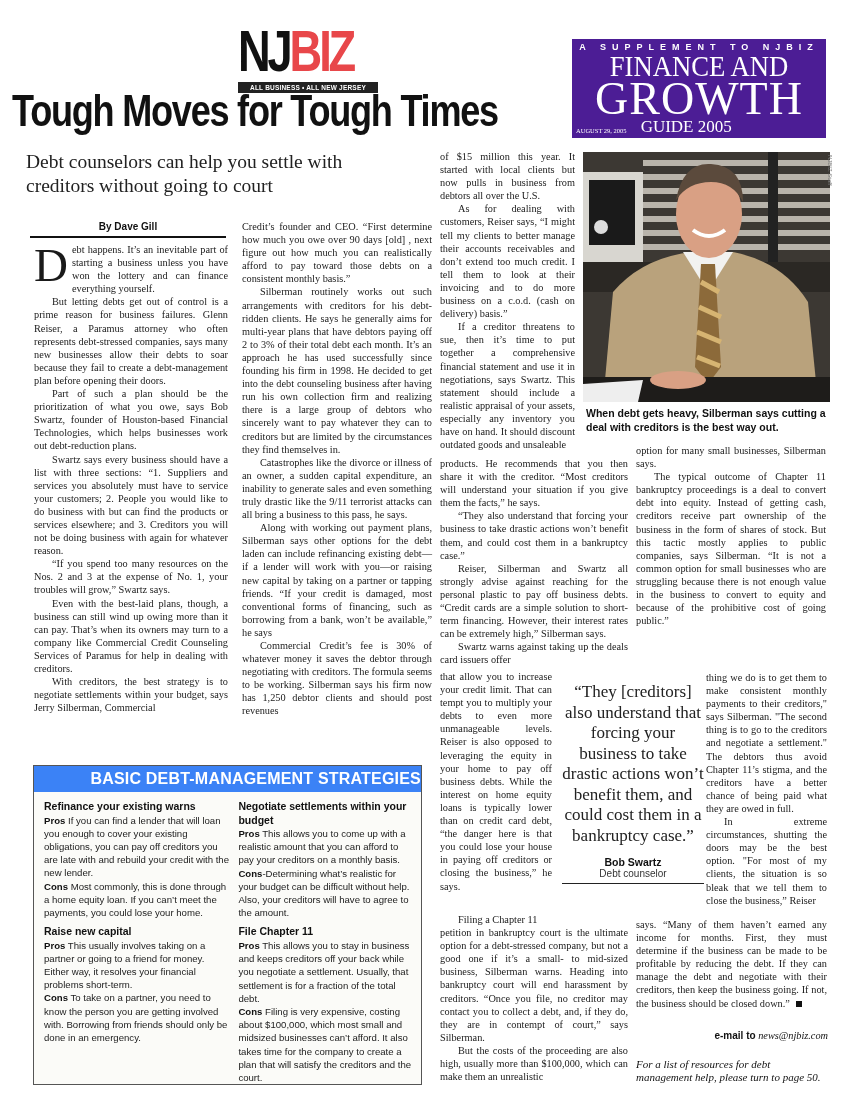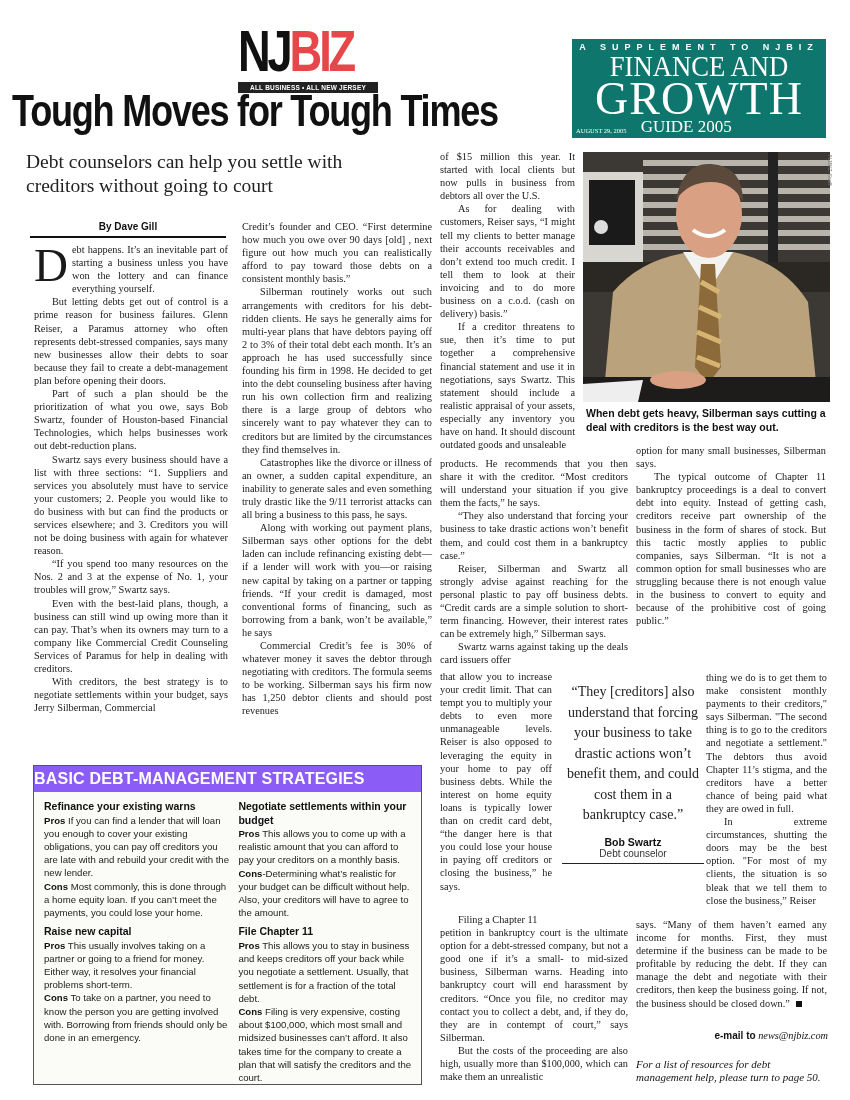--- a/index.html
+++ b/index.html
@@ -6,21 +6,21 @@
   body { width:850px; height:1100px; position:relative; overflow:hidden; font-family:"Liberation Serif", serif; color:#111; }
   .abs { position:absolute; }
   
   #logo { left:238px; top:22px; width:143px; }
   #logo .mark { font-family:"Liberation Sans", sans-serif; font-weight:bold; font-size:58px; line-height:58px; letter-spacing:-4px; transform:scaleX(0.78); transform-origin:left; white-space:nowrap; }
   #logo .nj { color:#111; }
   #logo .biz { color:#e8474a; }
   #logo .tag { background:#222; color:#fff; font-family:"Liberation Sans", sans-serif; font-weight:bold; font-size:6.5px; padding:2px 3px; margin-top:2px; letter-spacing:0.2px; white-space:nowrap; width:134px; text-align:center; }
   #headline { left:12px; top:86px; font-family:"Liberation Sans", sans-serif; font-weight:bold; font-size:44px; line-height:50px; letter-spacing:-1.5px; transform:scaleX(0.82); transform-origin:left; white-space:nowrap; }
   
-  #banner { left:572px; top:39px; width:254px; height:99px; background:#0f766e; color:#fff; text-align:center; }
+  #banner { left:572px; top:39px; width:254px; height:99px; background:#4c1d95; color:#fff; text-align:center; }
   #banner .sup { font-family:"Liberation Sans", sans-serif; font-size:9px; letter-spacing:6px; font-weight:bold; margin-top:3px; }
   #banner .fa { font-family:"Liberation Serif", serif; font-size:29px; line-height:28px; margin-top:0px; transform:scaleX(0.92); }
   #banner .gr { font-family:"Liberation Serif", serif; font-size:46px; line-height:38px; letter-spacing:1px; }
   #banner .row { display:flex; align-items:flex-end; justify-content:flex-start; padding-left:4px; }
   #banner .date { font-size:6.5px; margin-right:14px; margin-bottom:2px; }
   #banner .guide { font-size:17px; line-height:18px; }
   
   #deck { left:26px; top:150px; width:380px; font-size:19.5px; line-height:24px; color:#222; }
   
   #byline { left:30px; top:221px; width:196px; text-align:center; font-family:"Liberation Sans", sans-serif; font-weight:bold; font-size:10px; padding-bottom:4px; border-bottom:2px solid #111; }
@@ -36,26 +36,26 @@
   #col4a { left:636px; top:444px; width:190px; }
   #col4b { left:706px; top:671px; width:121px; }
   #col4c { left:636px; top:918px; width:191px; }
   .drop { float:left; font-size:47px; line-height:38px; margin:3px 4px 0 0; font-family:"Liberation Serif", serif; }
   
   #photo { left:583px; top:152px; width:247px; height:250px; overflow:hidden; background:#5a5650; }
   #credit { left:827px; top:155px; font-family:"Liberation Sans", sans-serif; font-size:6px; color:#777; writing-mode:vertical-rl; }
   #caption { left:586px; top:406px; width:250px; font-family:"Liberation Sans", sans-serif; font-weight:bold; font-size:10.5px; line-height:14px; }
   
   #pull { left:562px; top:682px; width:142px; text-align:center; border-bottom:1.5px solid #222; padding-bottom:4px; }
-  #pull .q { font-size:14px; line-height:20.5px; color:#222; }
+  #pull .q { font-size:17px; line-height:20.5px; color:#222; }
   #pull .who { font-family:"Liberation Sans", sans-serif; font-weight:bold; font-size:10.5px; margin-top:10px; }
   #pull .role { font-family:"Liberation Sans", sans-serif; font-size:10px; color:#333; }
   
   #box { left:33px; top:765px; width:387px; height:318px; border:1px solid #555; background:#fbfbf8; }
-  #box .hd { background:#8b5cf6; color:#fff; font-family:"Liberation Sans", sans-serif; font-weight:bold; font-size:16px; text-align:left; height:26px; line-height:26px; letter-spacing:0.2px; }
+  #box .hd { background:#3b82f6; color:#fff; font-family:"Liberation Sans", sans-serif; font-weight:bold; font-size:16px; text-align:right; height:26px; line-height:26px; letter-spacing:0.2px; }
   #box .cols { display:flex; padding:8px 6px 0 10px; }
   #box .bc { width:190px; font-family:"Liberation Sans", sans-serif; font-size:9.6px; line-height:13.2px; color:#222; }
   #box .bc + .bc { margin-left:8px; width:180px; }
   #box h4 { margin:0; font-size:10.5px; line-height:13.5px; font-weight:bold; color:#111; }
   #box .item { margin-bottom:6px; }
   #box b { color:#111; }
   #email { left:640px; top:1030px; width:188px; text-align:right; font-size:10.3px; }
   #email .lbl { font-family:"Liberation Sans", sans-serif; font-weight:bold; font-size:10px; }
   #email .addr { font-style:italic; }
   #resources { left:636px; top:1058px; width:190px; font-style:italic; font-size:11px; line-height:13.2px; }

